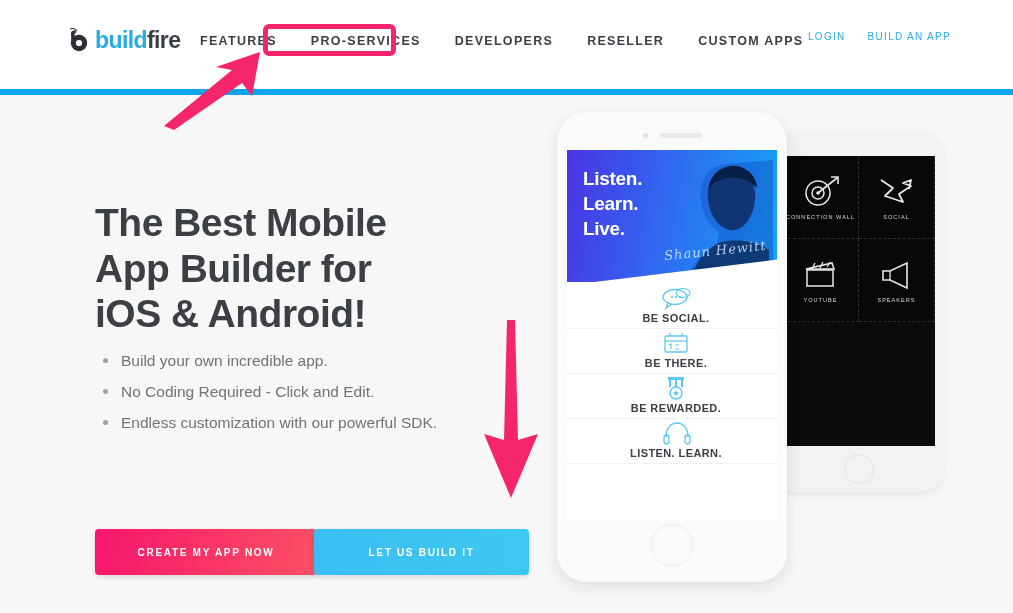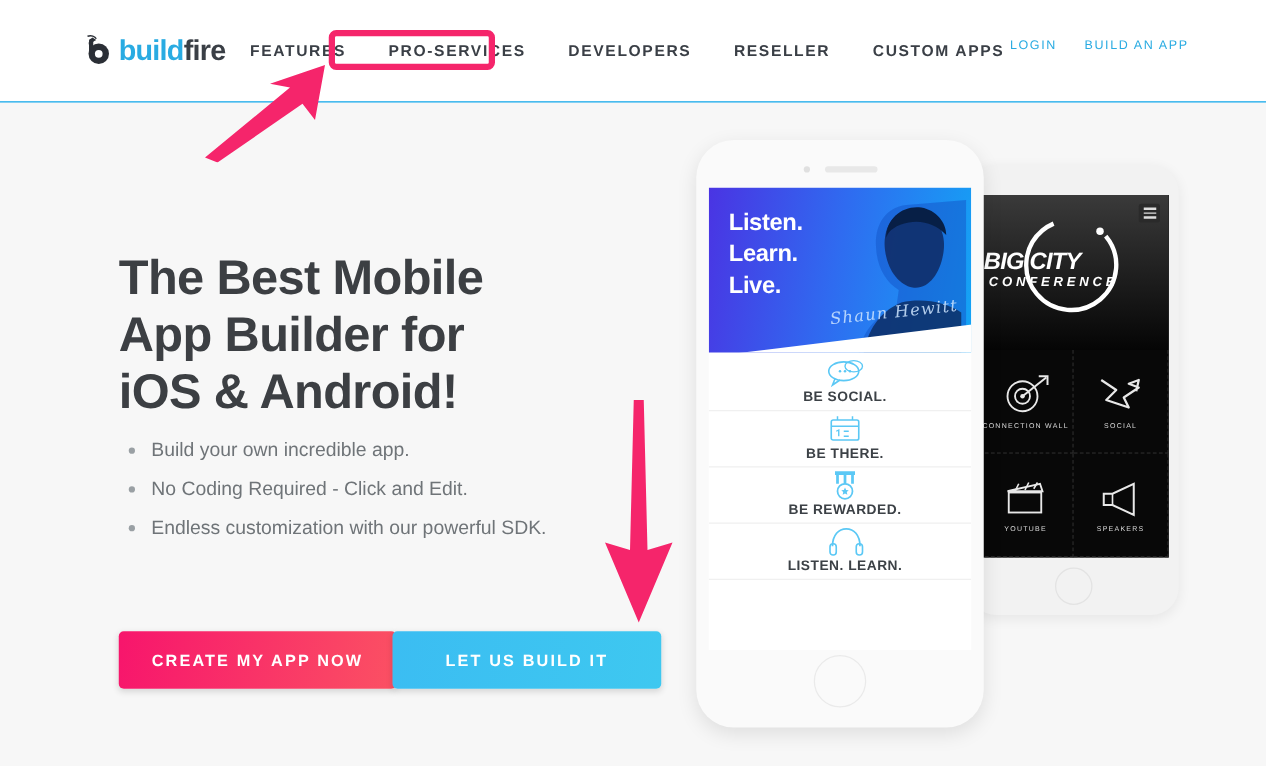--- a/index.html
+++ b/index.html
@@ -5,22 +5,22 @@
   * { margin:0; padding:0; box-sizing:border-box; }
   html,body { width:1013px; height:613px; overflow:hidden; }
   body {
     font-family: "Liberation Sans", sans-serif;
     background:#f7f7f7;
     position:relative;
   }
 
   
   .header{
-    position:absolute; top:0; left:0; width:1013px; height:82px;
-    background:#ffffff; border-bottom:1px solid #0ea5e9;
+    position:absolute; top:0; left:0; width:1013px; height:95px;
+    background:#ffffff; border-bottom:6px solid #0ea5e9;
     z-index:30;
   }
   .logo{
     position:absolute; left:68px; top:22px;
     display:flex; align-items:center; height:36px;
   }
   .logo-mark{ position:relative; width:26px; height:28px; margin-right:1px; }
   .logo-word{ font-size:23px; font-weight:bold; letter-spacing:-0.6px; line-height:1; }
   .logo-build{ color:#29abe2; }
   .logo-fire{ color:#3a3f46; }
@@ -65,23 +65,24 @@
     font-size:15.5px; color:#6f7478; line-height:1.55;
   }
   .bullets li:before{
     content:""; position:absolute; left:8px; top:9px;
     width:5px; height:5px; border-radius:50%; background:#9aa0a4;
   }
 
   .cta-row{ position:absolute; left:95px; top:505px; display:flex; }
   .btn{
     height:46px; border:none; border-radius:4px; cursor:pointer;
-    color:#fff; font-size:13px; font-weight:bold; letter-spacing:1.7px;
+    color:#fff; font-size:10px; font-weight:bold; letter-spacing:1.7px;
     display:flex; align-items:center; justify-content:center;
     box-shadow:0 2px 5px rgba(0,0,0,0.13);
+    margin-top:24px;
   }
   .btn-pink{ width:222px; background:linear-gradient(100deg,#f7156c 0%,#fb5163 100%); }
   .btn-blue{ width:215px; background:linear-gradient(100deg,#3bbdf2 0%,#3ec8f0 100%); margin-left:-3px; }
 
   
   .arrow-up{ position:absolute; left:160px; top:50px; z-index:40; }
   .arrow-down{ position:absolute; left:480px; top:320px; z-index:40; }
 
   
   .phone-back{
@@ -250,40 +251,20 @@
 </div>
 
 <div class="arrow-down">
   <svg width="62" height="180" viewBox="0 0 62 180">
     <path d="M27 0 L35 0 L38 120 L58 114 L31 178 L4 114 L24 120 Z" fill="#f5256b"></path>
   </svg>
 </div>
 
 <div class="phone-back">
   <div class="screen">
-    <div class="bc-hero">
-      <svg width="152" height="124" viewBox="0 0 152 124" style="position:absolute;left:0;top:0">
-        <defs>
-          <linearGradient id="bgg" x1="0" y1="0" x2="0" y2="1">
-            <stop offset="0%" stop-color="#3a3a3a"></stop>
-              <stop offset="100%" stop-color="#050505"></stop>
-          </linearGradient>
-        </defs>
-        <rect width="152" height="124" fill="url(#bgg)"></rect>
-        <circle cx="74" cy="56" r="36" stroke="#ffffff" stroke-width="3.5" fill="none" stroke-dasharray="180 46" transform="rotate(-40 74 56)"></circle>
-        <circle cx="97" cy="29" r="3" fill="#ffffff"></circle>
-      </svg>
-      <div class="bc-title">BIG CITY</div>
-      <div class="bc-sub">CONFERENCE</div>
-      <div class="burger">
-          <i></i>
-          <i></i>
-          <i></i>
-        </div>
-    </div>
 
     <div class="tile-grid">
       <div class="tile">
         <svg width="40" height="34" viewBox="0 0 40 34">
           <circle cx="17" cy="19" r="12" stroke="#e8e8e8" stroke-width="1.5" fill="none"></circle>
           <circle cx="17" cy="19" r="6" stroke="#e8e8e8" stroke-width="1.5" fill="none"></circle>
           <circle cx="17" cy="19" r="1.8" fill="#e8e8e8"></circle>
           <path d="M17 19 L36 4" stroke="#e8e8e8" stroke-width="1.6"></path>
           <path d="M30 3 L37 3 L37 10" stroke="#e8e8e8" stroke-width="1.6" fill="none"></path>
         </svg>

